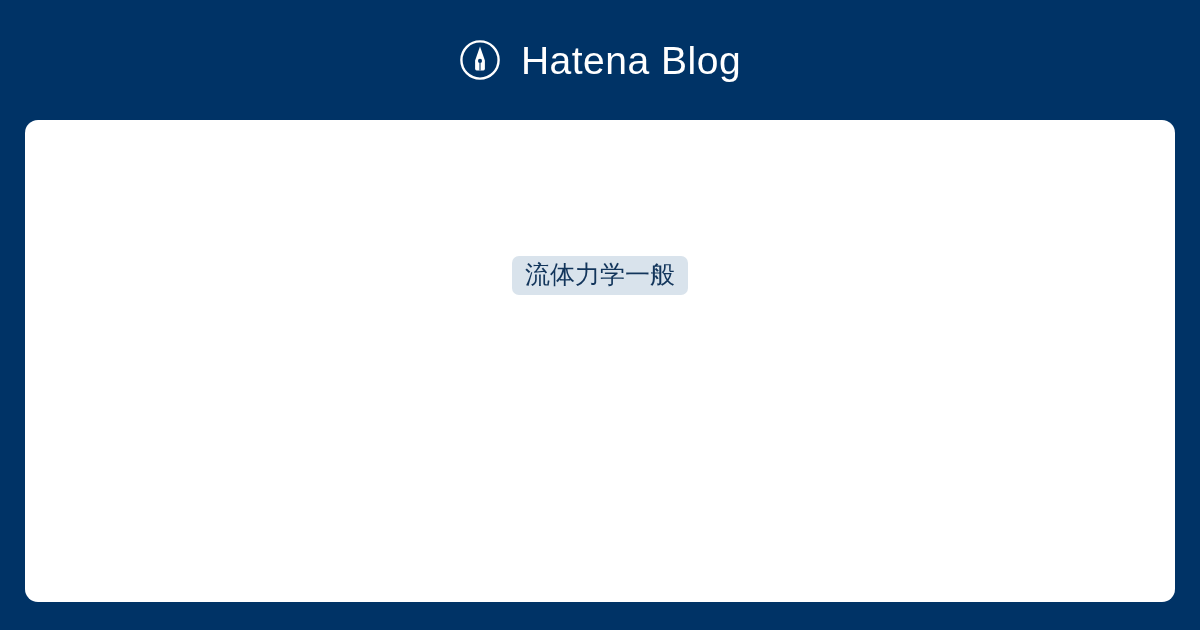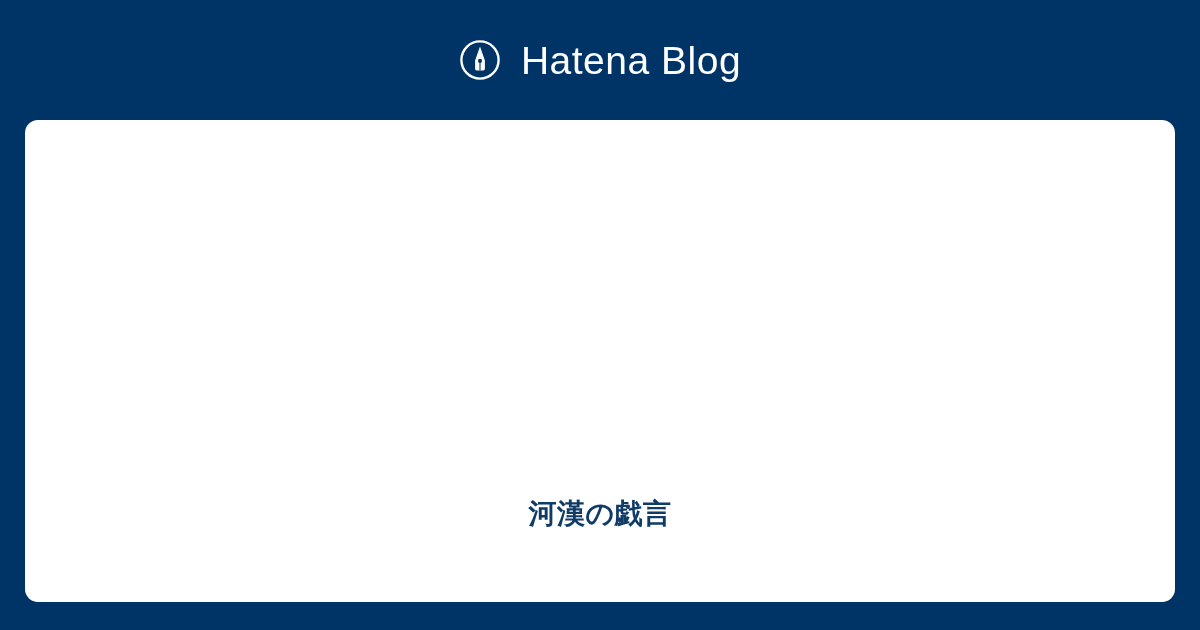--- a/index.html
+++ b/index.html
@@ -141,20 +141,20 @@
       <rect x="20.45" y="23.2" width="1.1" height="8.2" fill="#003366"></rect>
     </svg>
   </span>
 
   <span class="brand-name">Hatena Blog</span>
 </header>
 
 <main class="entry-card">
   <div class="card-inner">
 
+    <div class="category-tag-row">
+      <span class="category-tag">流体力学一般</span>
+    </div>
 
 
-    <div class="blog-name-row">
-      <span class="blog-name">河漢の戯言</span>
-    </div>
 
   </div>
 </main>
 
 </body></html>

